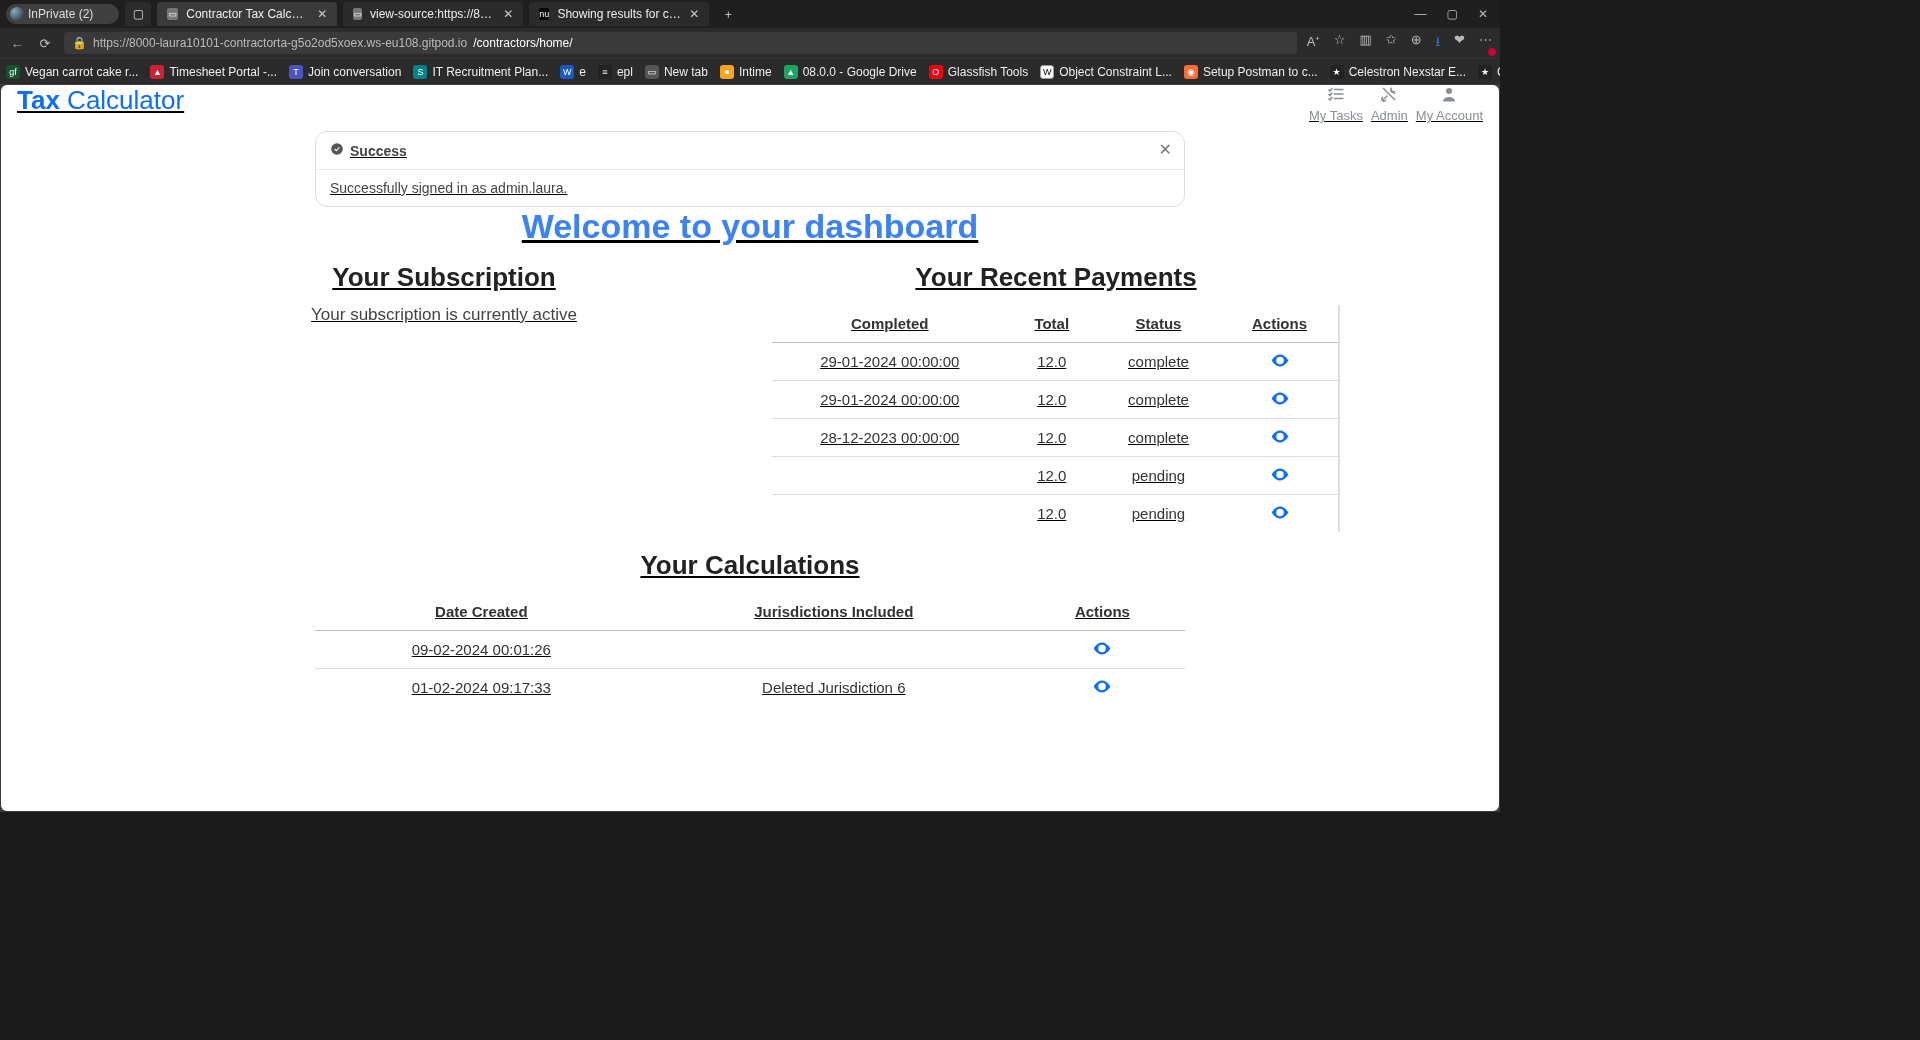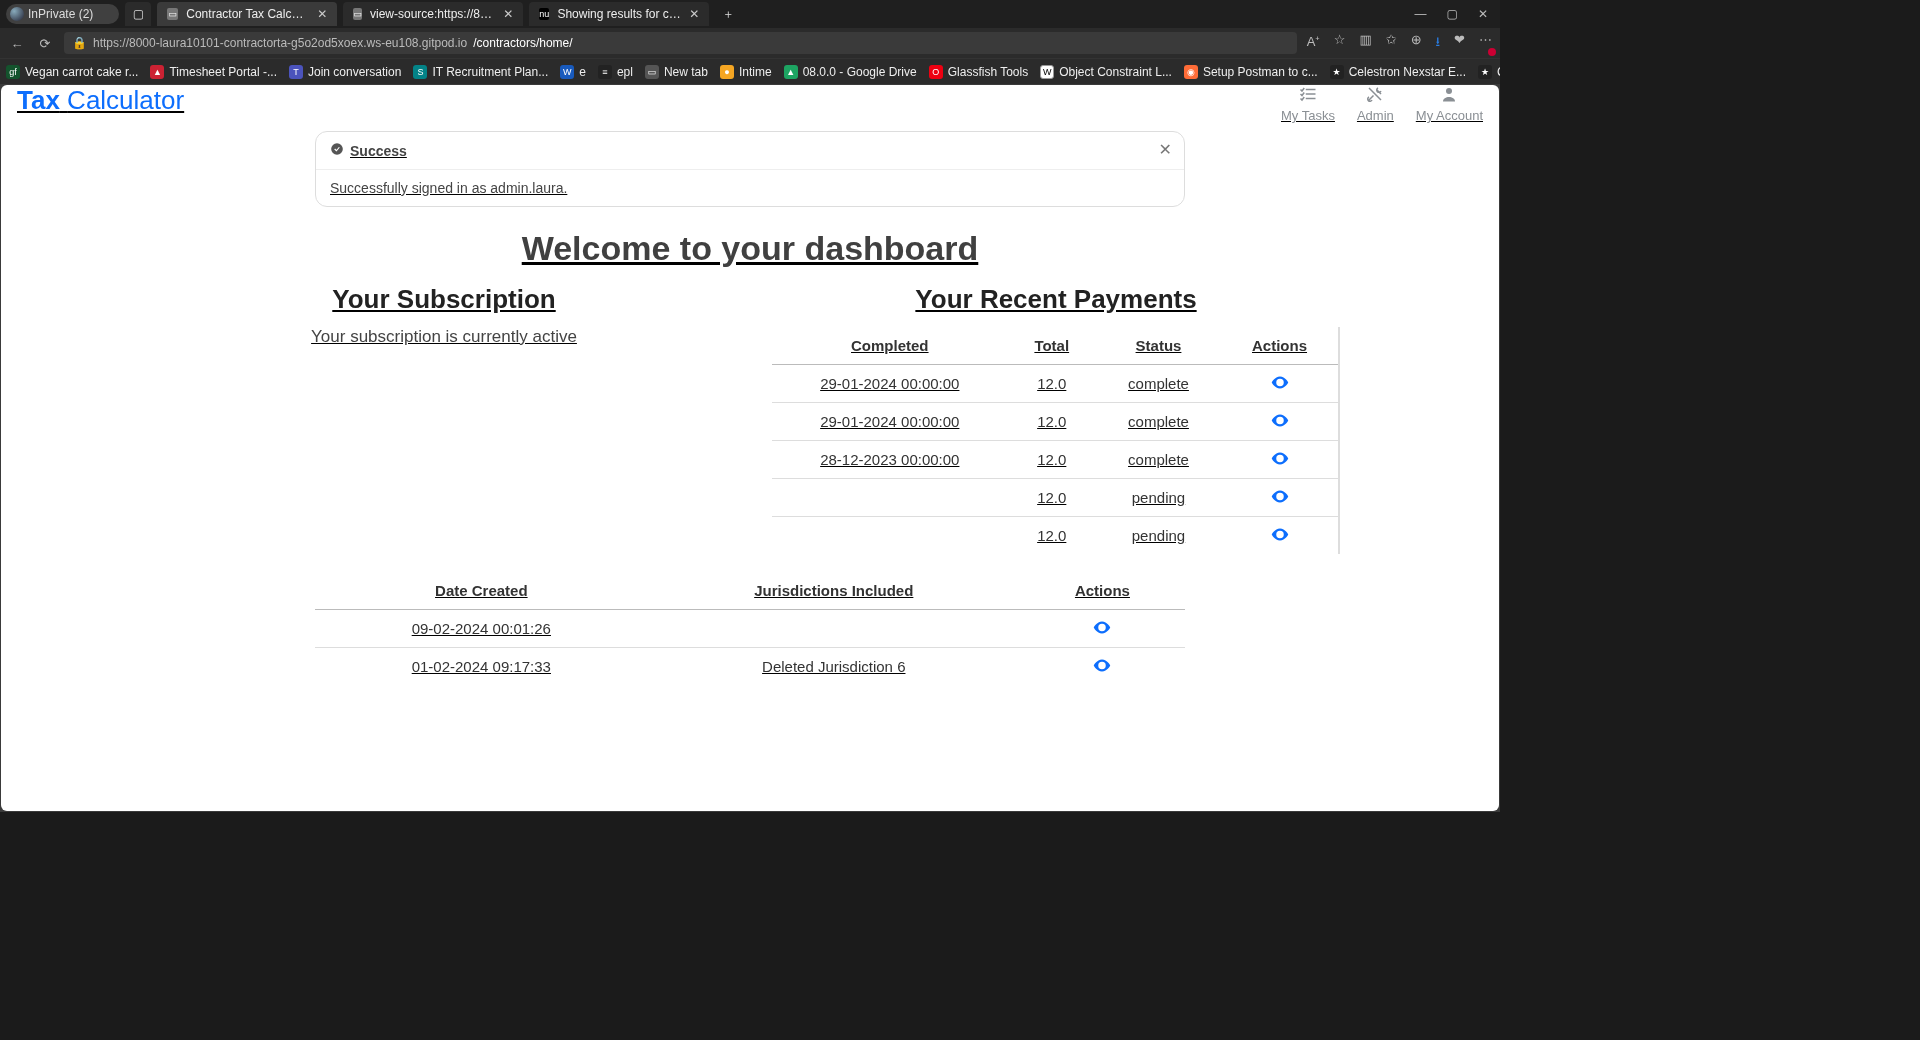--- a/index.html
+++ b/index.html
@@ -103,39 +103,39 @@
     text-decoration:underline;
   }
   .topbar {
     display:flex;
     align-items:flex-start;
     justify-content:space-between;
   }
   .brand { font-size:26px; font-weight:700; }
   .brand .b1 { color:#0d6efd; }
   .brand .b2 { color:#0d6efd; font-weight:400; }
-  .nav-right { display:flex; gap:22px; color:#8a8f94; font-size:13px; }
+  .nav-right { display:flex; gap:8px; color:#8a8f94; font-size:13px; }
   .nav-item { text-align:center; }
   .nav-item .ic { font-size:18px; color:#8a8f94; display:block; }
   
   .alert {
     margin: 8px auto 0;
     max-width: 870px;
     border:1px solid #ddd;
     border-radius:12px;
     background:#fff;
     color:#555;
     font-size:14px;
     position:relative;
   }
   .alert-head { padding:10px 14px; border-bottom:1px solid #eee; display:flex; align-items:center; gap:6px; font-weight:600; color:#444;}
   .alert-body { padding:10px 14px; color:#444; }
   .alert .close { position:absolute; top:8px; right:12px; color:#777; font-size:16px; }
   
-  h1.main { font-size:34px; font-weight:700; color:#404040; text-align:center; margin-top:22px; }
+  h1.main { font-size:34px; font-weight:700; color:#3b82f6; text-align:center; }
   .cols { display:flex; max-width:1180px; margin:8px auto 0;gap:24px; }
   .col { flex:1; }
   .col-l { padding-right:20px; }
   h2.sub { font-size:26px; font-weight:700; color:#222; text-align:center; margin:8px 0 12px; }
   .sub-status { text-align:center; color:#444; font-size:17px; }
   
   .tbl-wrap { border-right:2px solid #ddd; }
   table { width:100%; border-collapse:collapse; font-size:15px; color:#333; }
   th { font-weight:700; padding:10px 14px; border-bottom:1px solid #bbb; text-align:center; }
   td { padding:10px 14px; border-top:1px solid #ddd; text-align:center; }
@@ -383,20 +383,21 @@
                         <circle cx="12" cy="8" r="2.5" fill="#fff"></circle>
                       </svg></span></td>
                 </tr>
               </tbody>
           </table>
         </div>
       </div>
     </div>
 
     <div class="calc-wrap">
+      <h2 class="sub">Your Calculations</h2>
       <table>
         <thead>
           <tr>
             <th>Date Created</th>
             <th>Jurisdictions Included</th>
             <th>Actions</th>
           </tr>
         </thead>
         <tbody id="calc-body">
             <tr>

